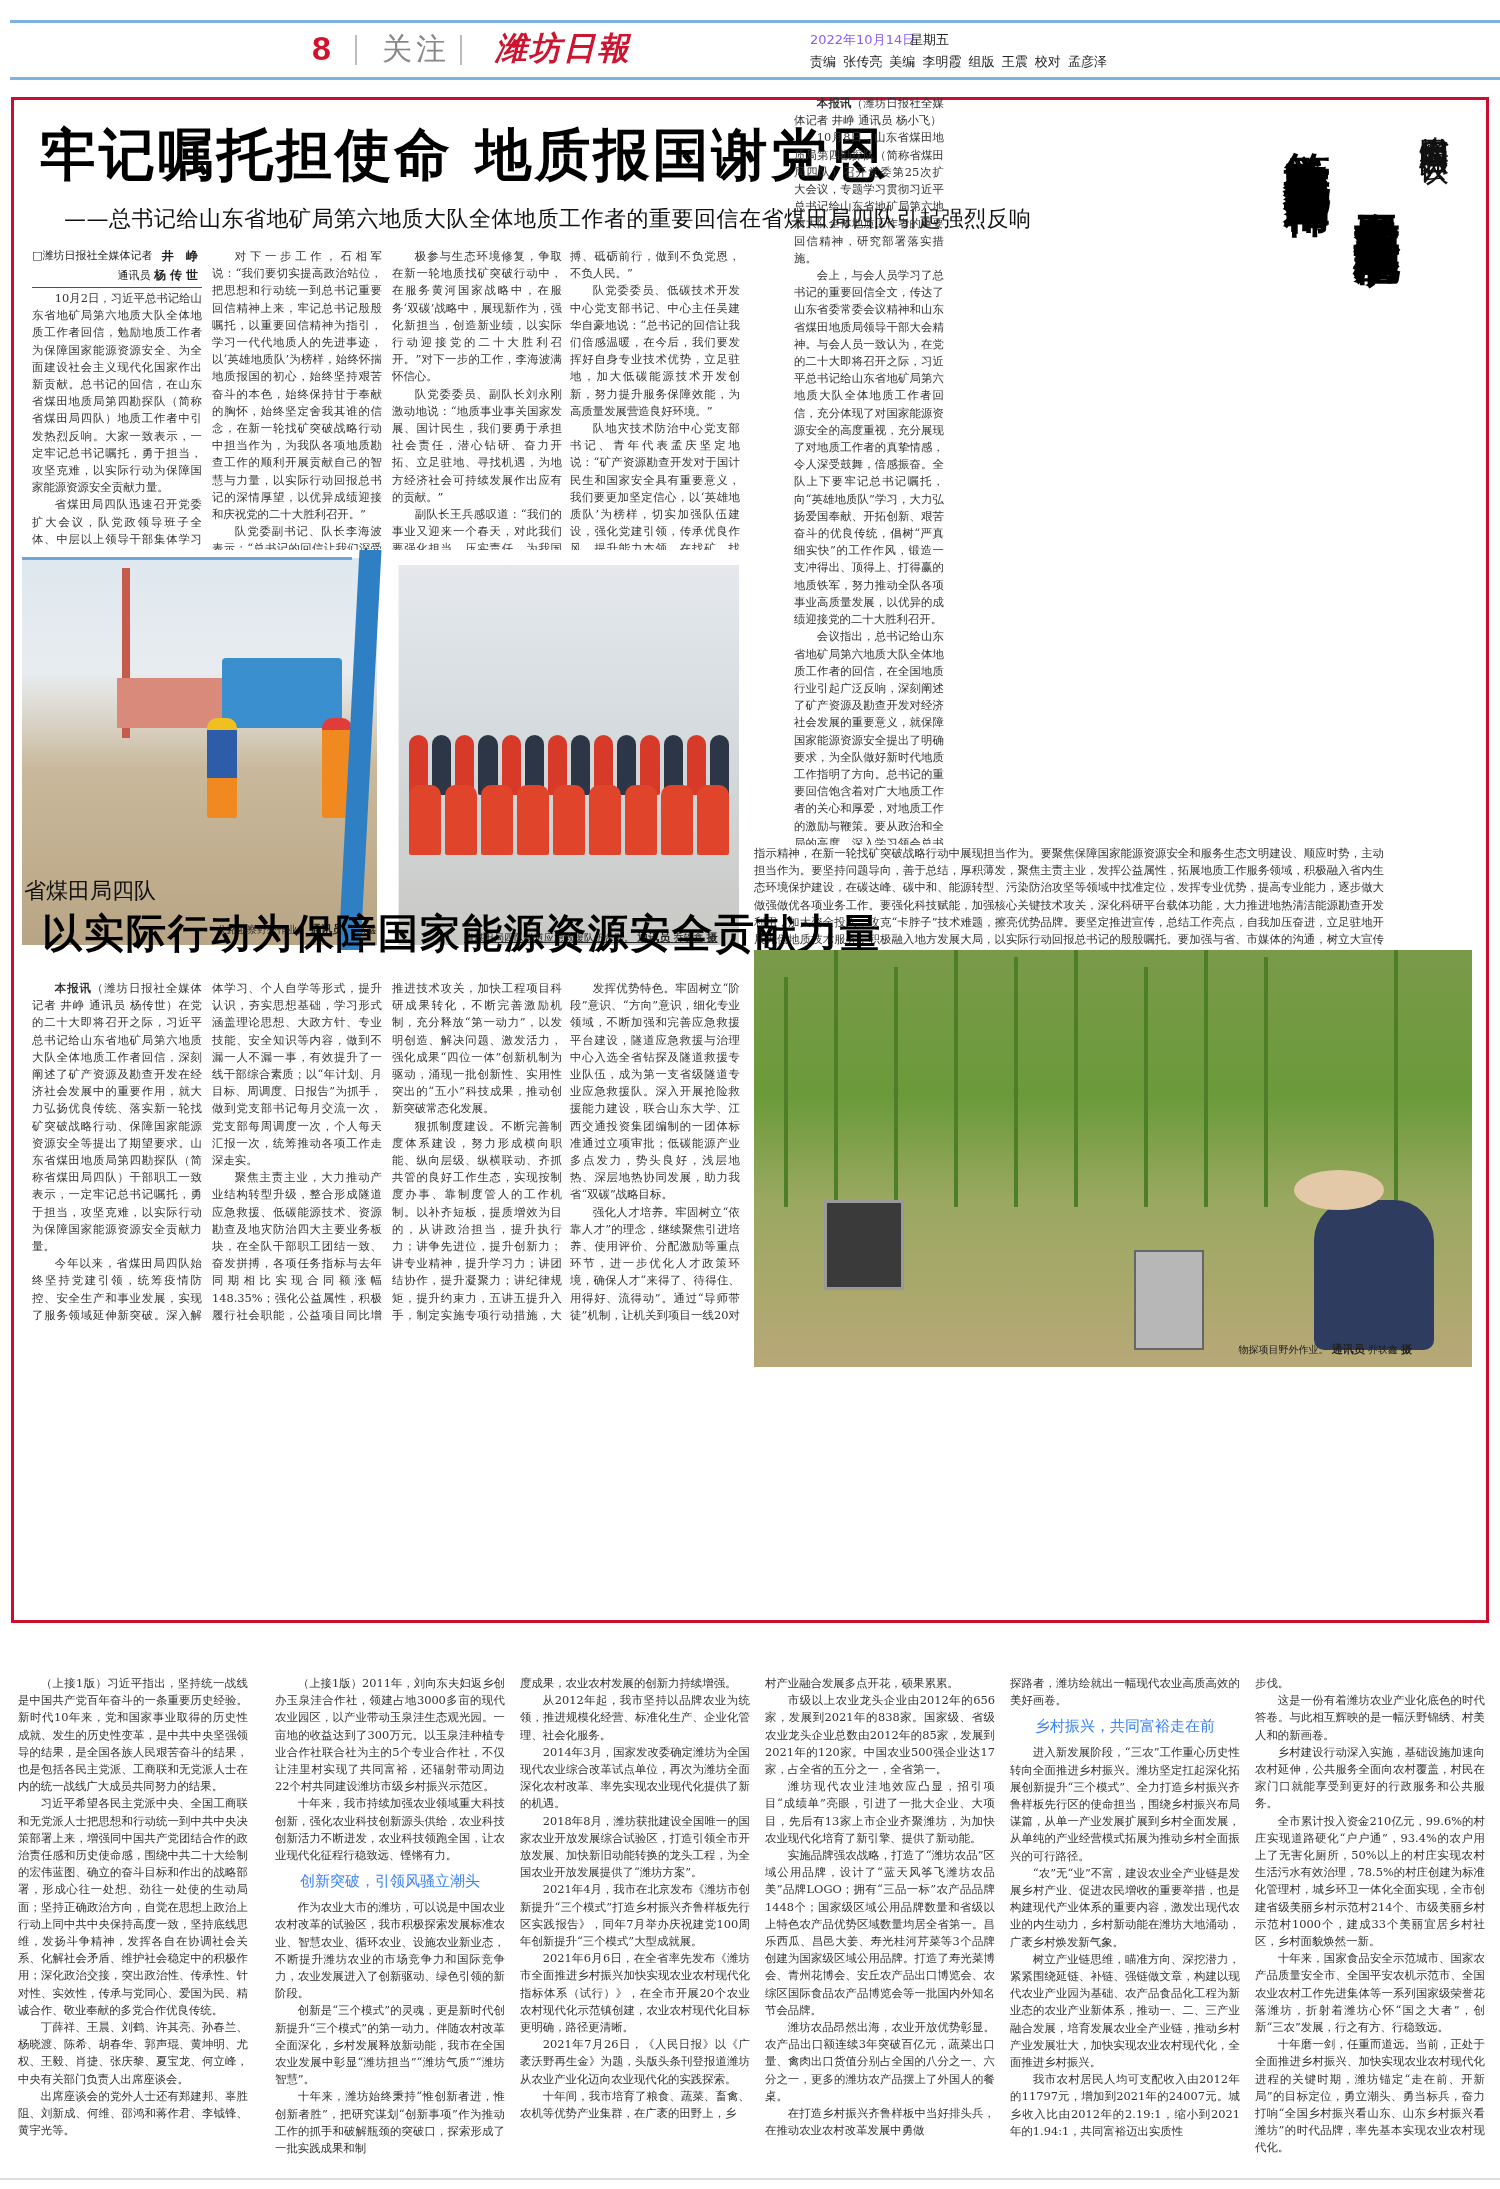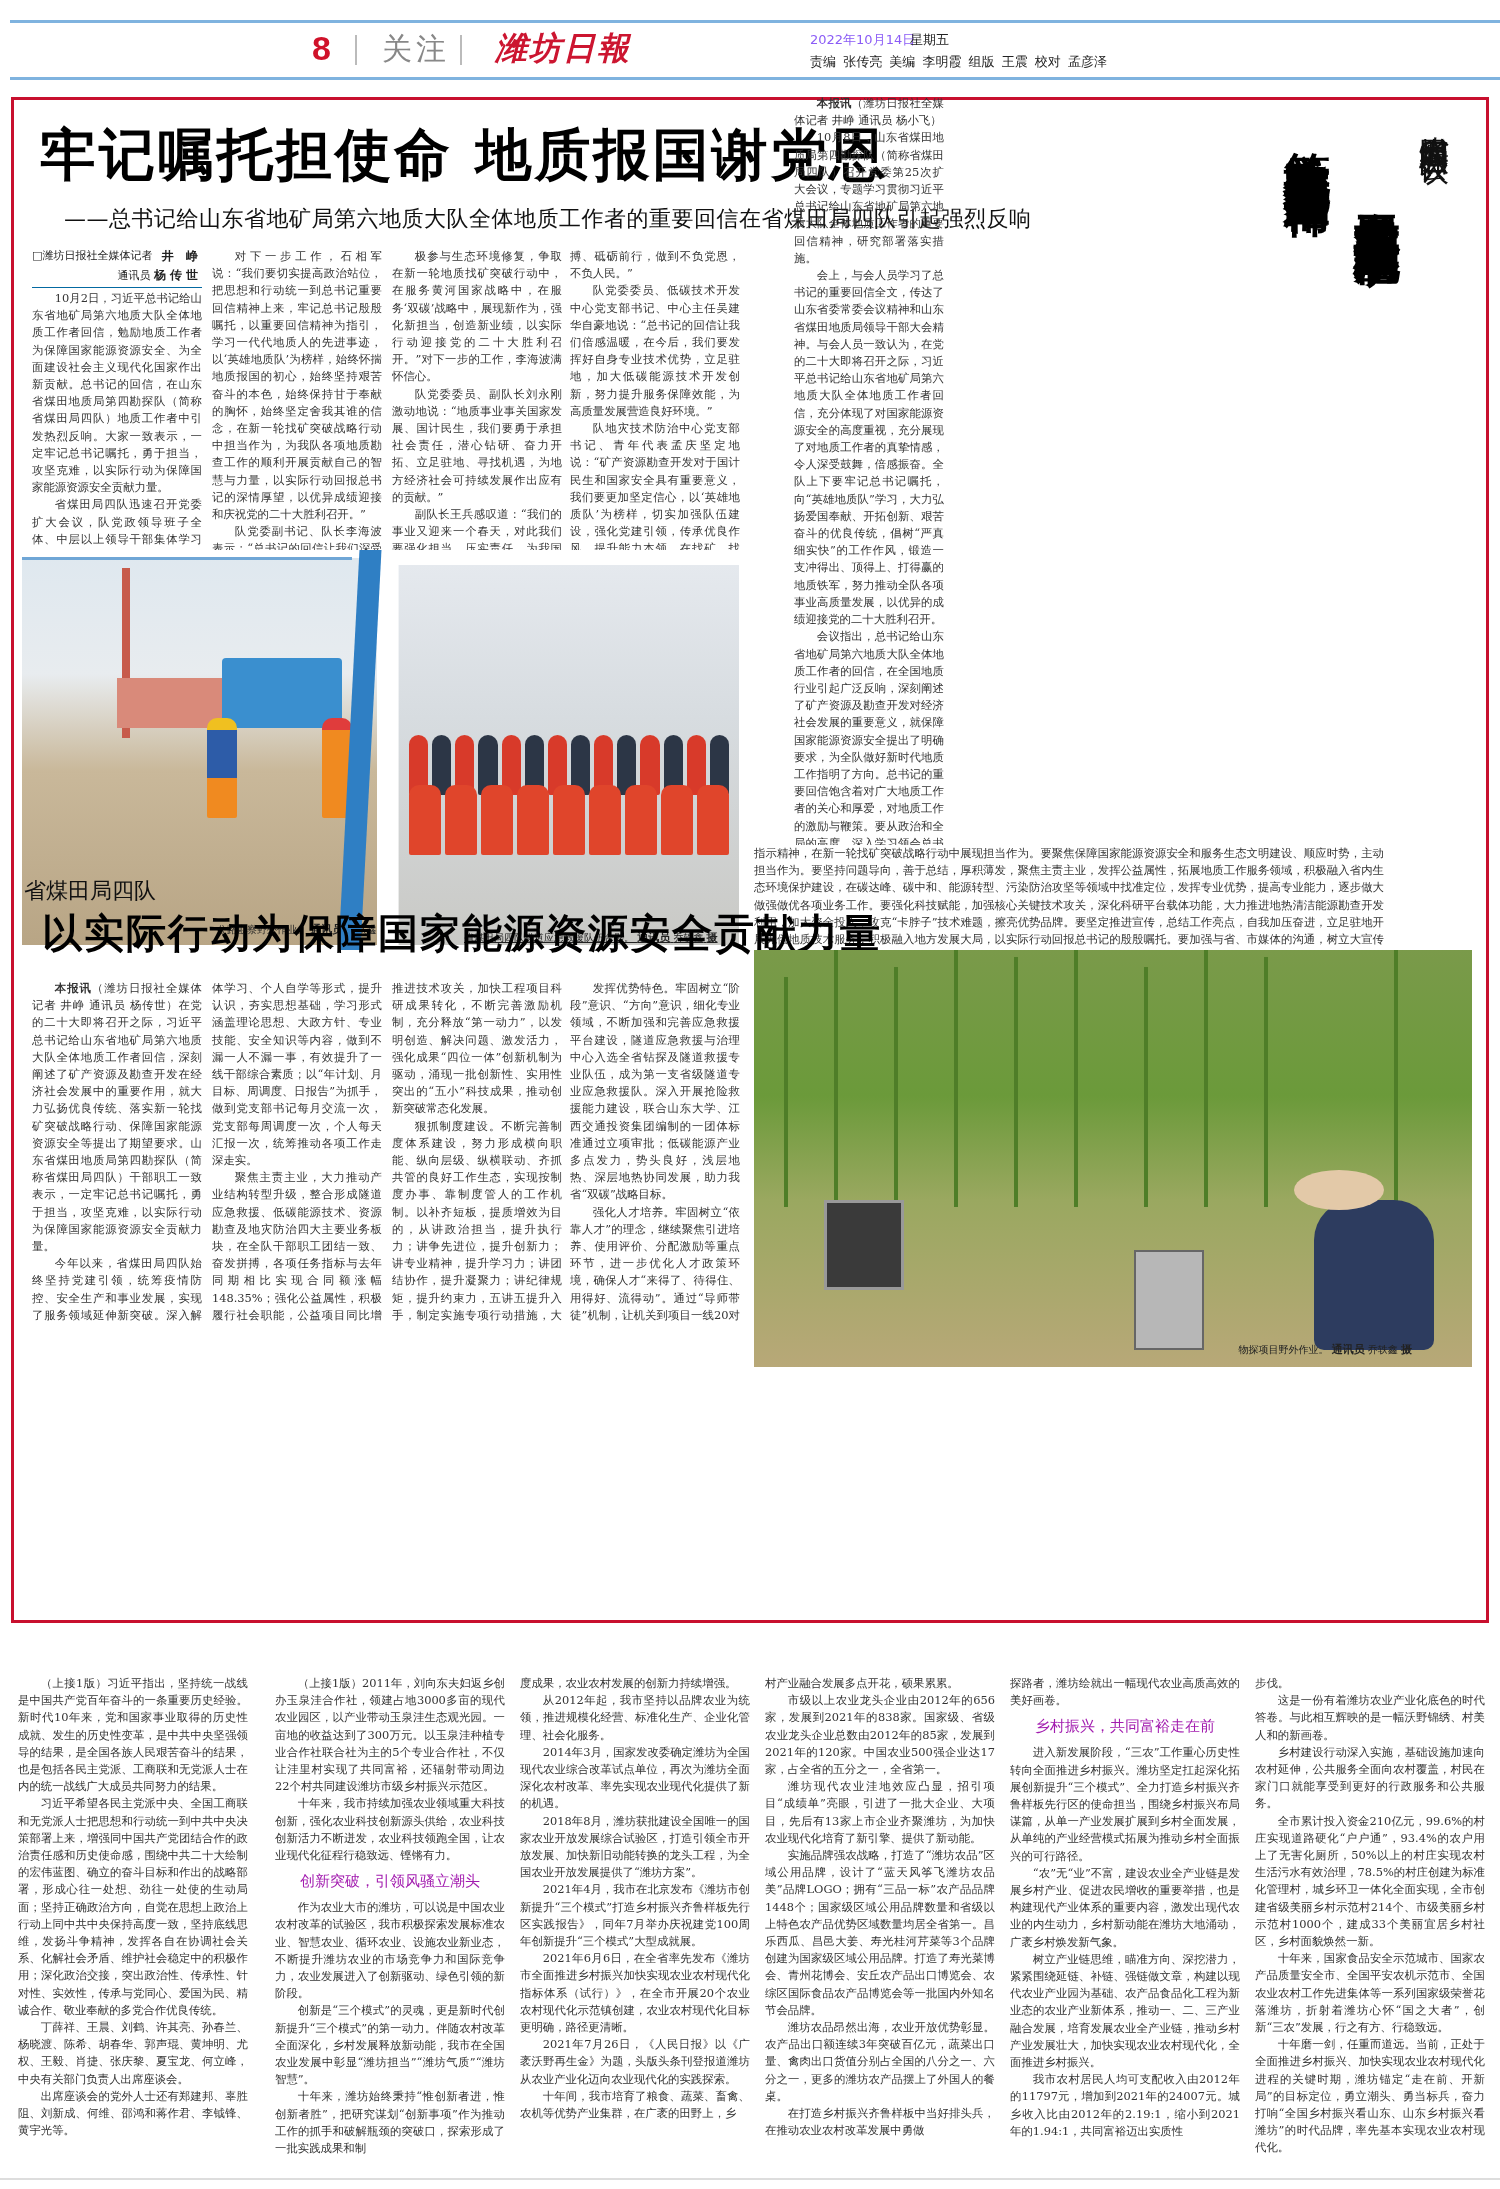--- a/index.html
+++ b/index.html
@@ -60,21 +60,21 @@
 
   .kicker2 { position: absolute; left: 10px; top: 776px; font: 22px "DejaVu Sans", sans-serif; color: #111; }
   .headline2 { position: absolute; left: 28px; top: 806px; font: bold 40px "DejaVu Serif", serif; color: #000; letter-spacing: 2px; white-space: nowrap; }
 
   .photo-field { left: 740px; top: 850px; width: 718px; height: 417px; background: linear-gradient(180deg, #7a9a4a 0%, #6b9a3a 35%, #9aa860 60%, #b8a878 100%); padding-left: 41px; }
   .stalk { position: absolute; bottom: 160px; width: 4px; background: #4f7e28; }
   .crouch { position: absolute; left: 560px; top: 250px; width: 120px; height: 150px; background: #2d3c5f; border-radius: 40px 40px 10px 10px; }
   .hat { position: absolute; left: 540px; top: 220px; width: 90px; height: 40px; background: #e3c9a8; border-radius: 50%; }
   .case { position: absolute; left: 70px; top: 250px; width: 80px; height: 90px; background: #3a3a3a; border: 3px solid #999; }
   .case2 { position: absolute; left: 380px; top: 300px; width: 70px; height: 100px; background: #b7b7b7; border: 2px solid #666; }
-  .subhead { font: 15px "DejaVu Sans", sans-serif; color: #a21caf; text-align: center; margin: 8px 0; text-indent: 0 !important; }
+  .subhead { font: 15px "DejaVu Sans", sans-serif; color: #3b82f6; text-align: center; margin: 8px 0; text-indent: 0 !important; }
   .bottom-rule { position: absolute; left: 0; top: 2178px; width: 1500px; height: 2px; background: #ddd; }
 </style>
 </head>
 <body>
 
 <div class="masthead">
   <span class="mh-page">8</span>
   <span class="mh-sep1"></span>
   <span class="mh-section">关注</span>
   <span class="mh-sep2"></span>

